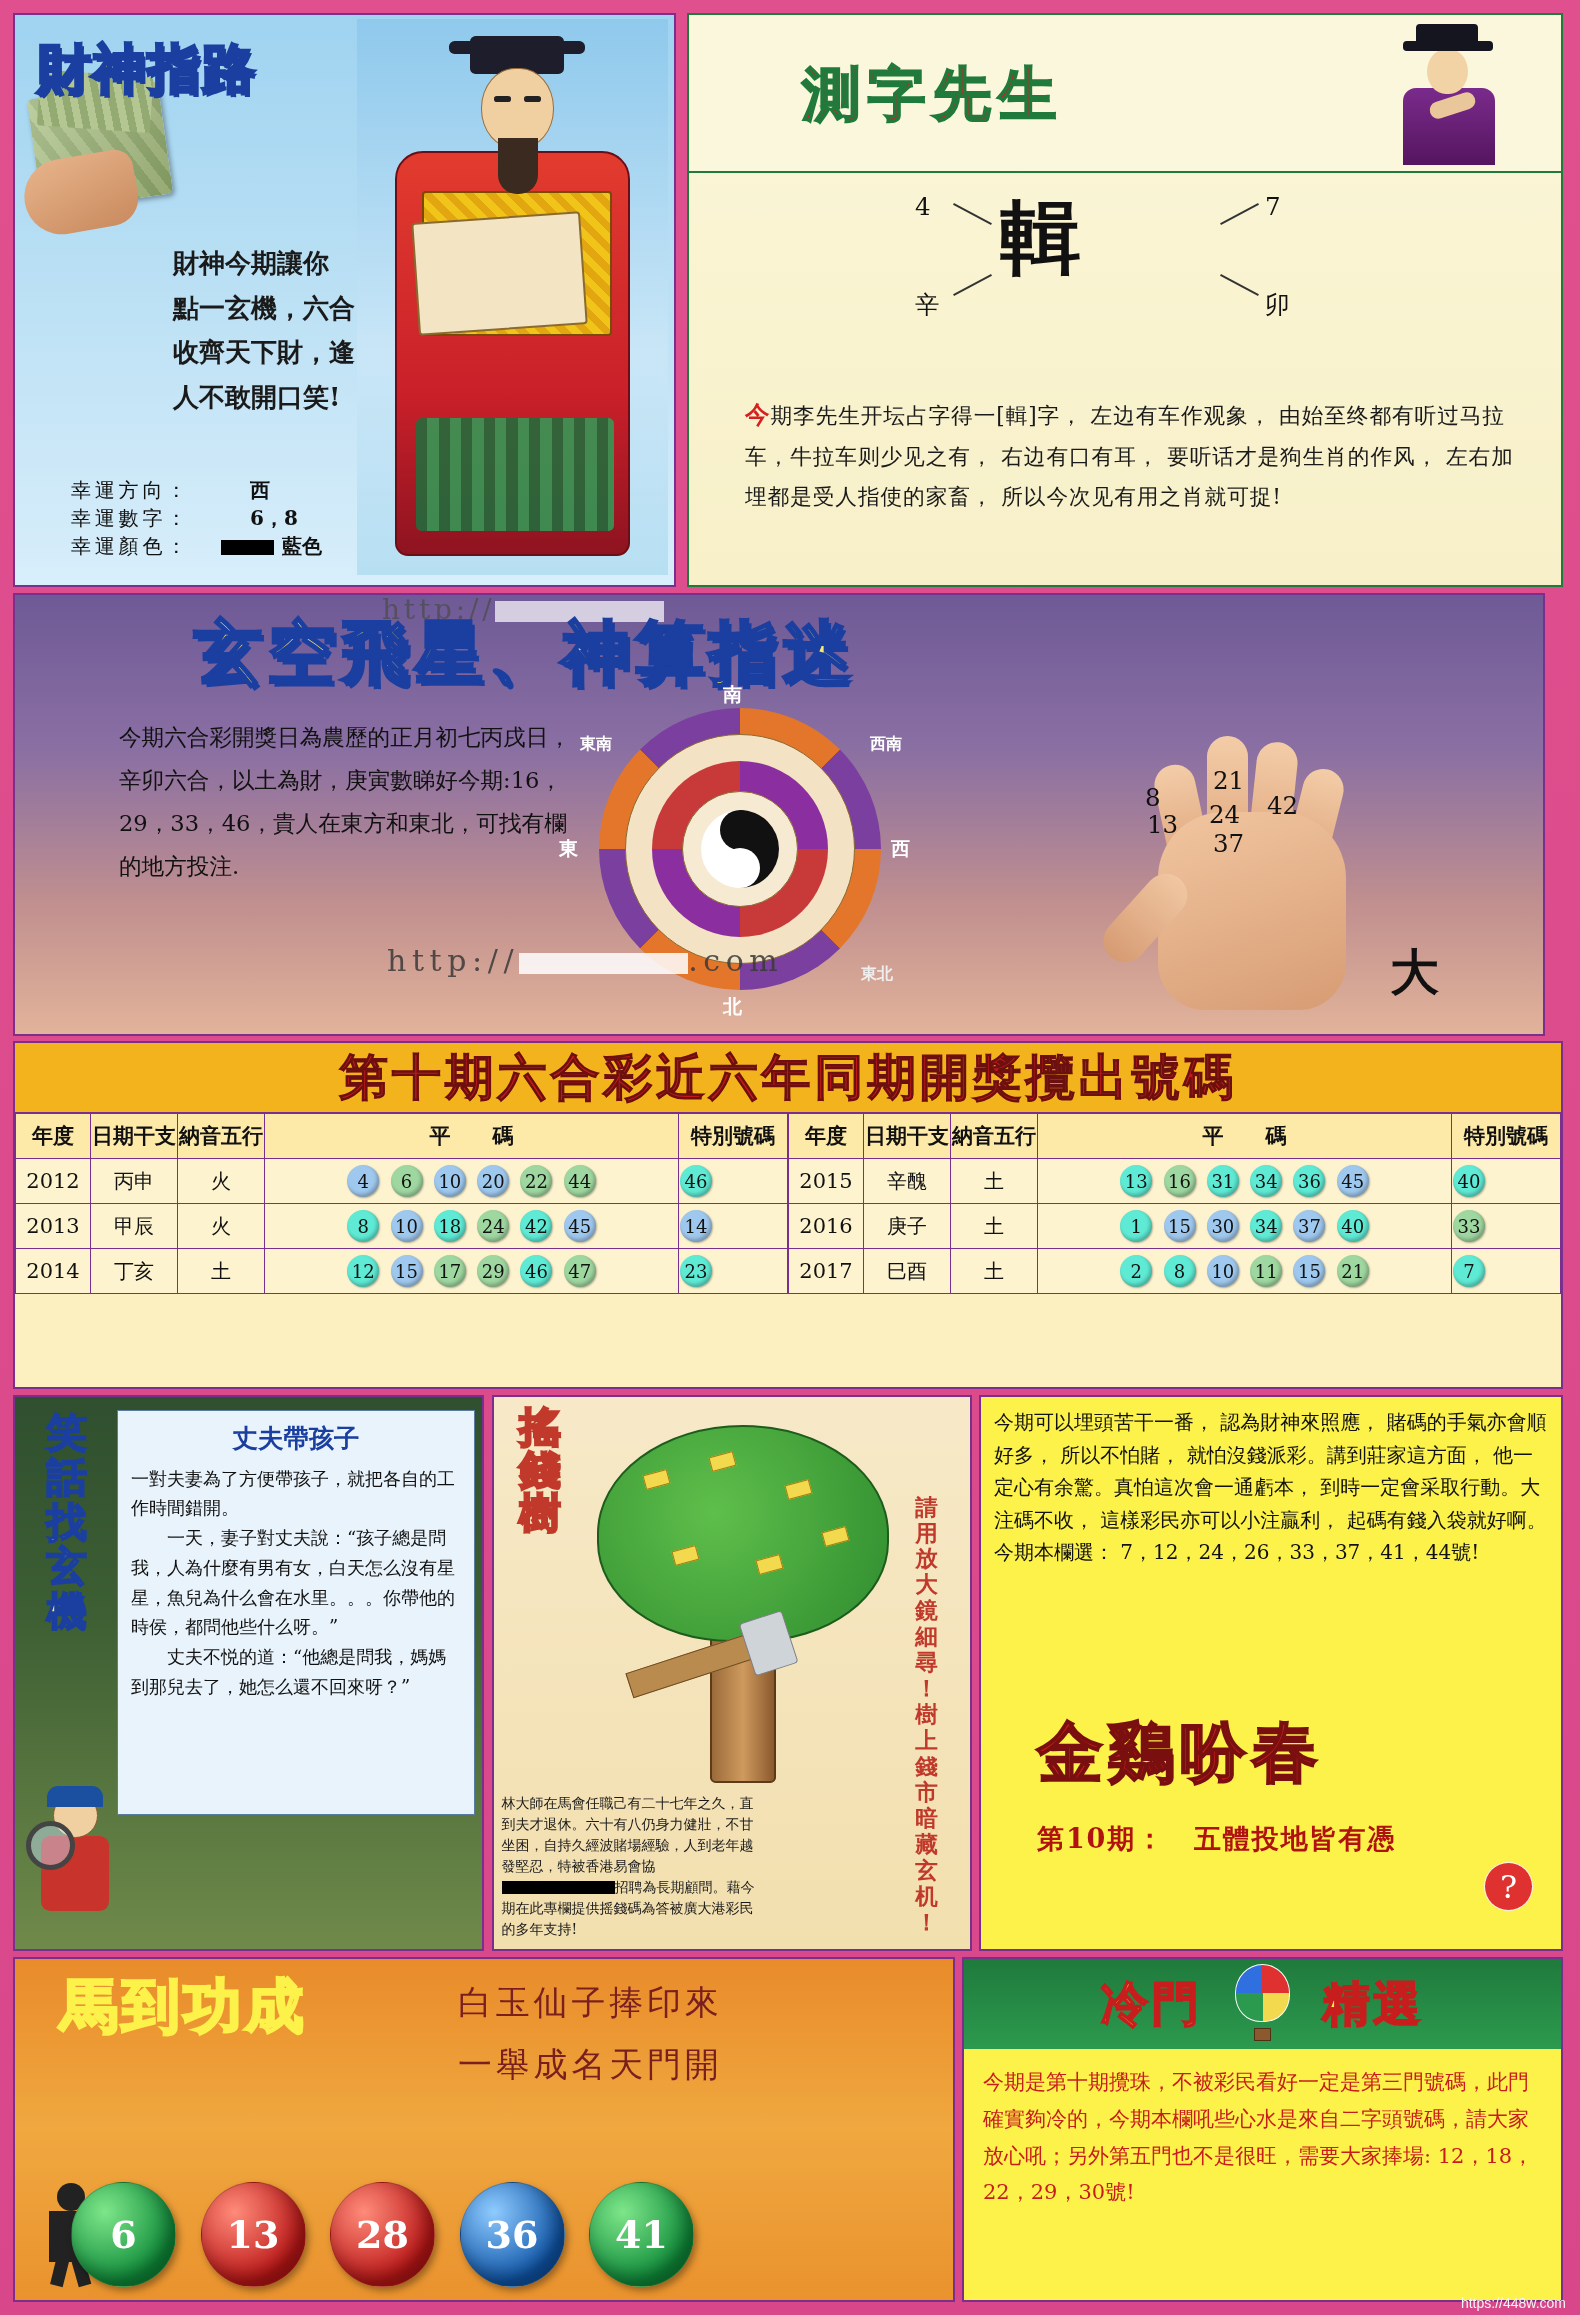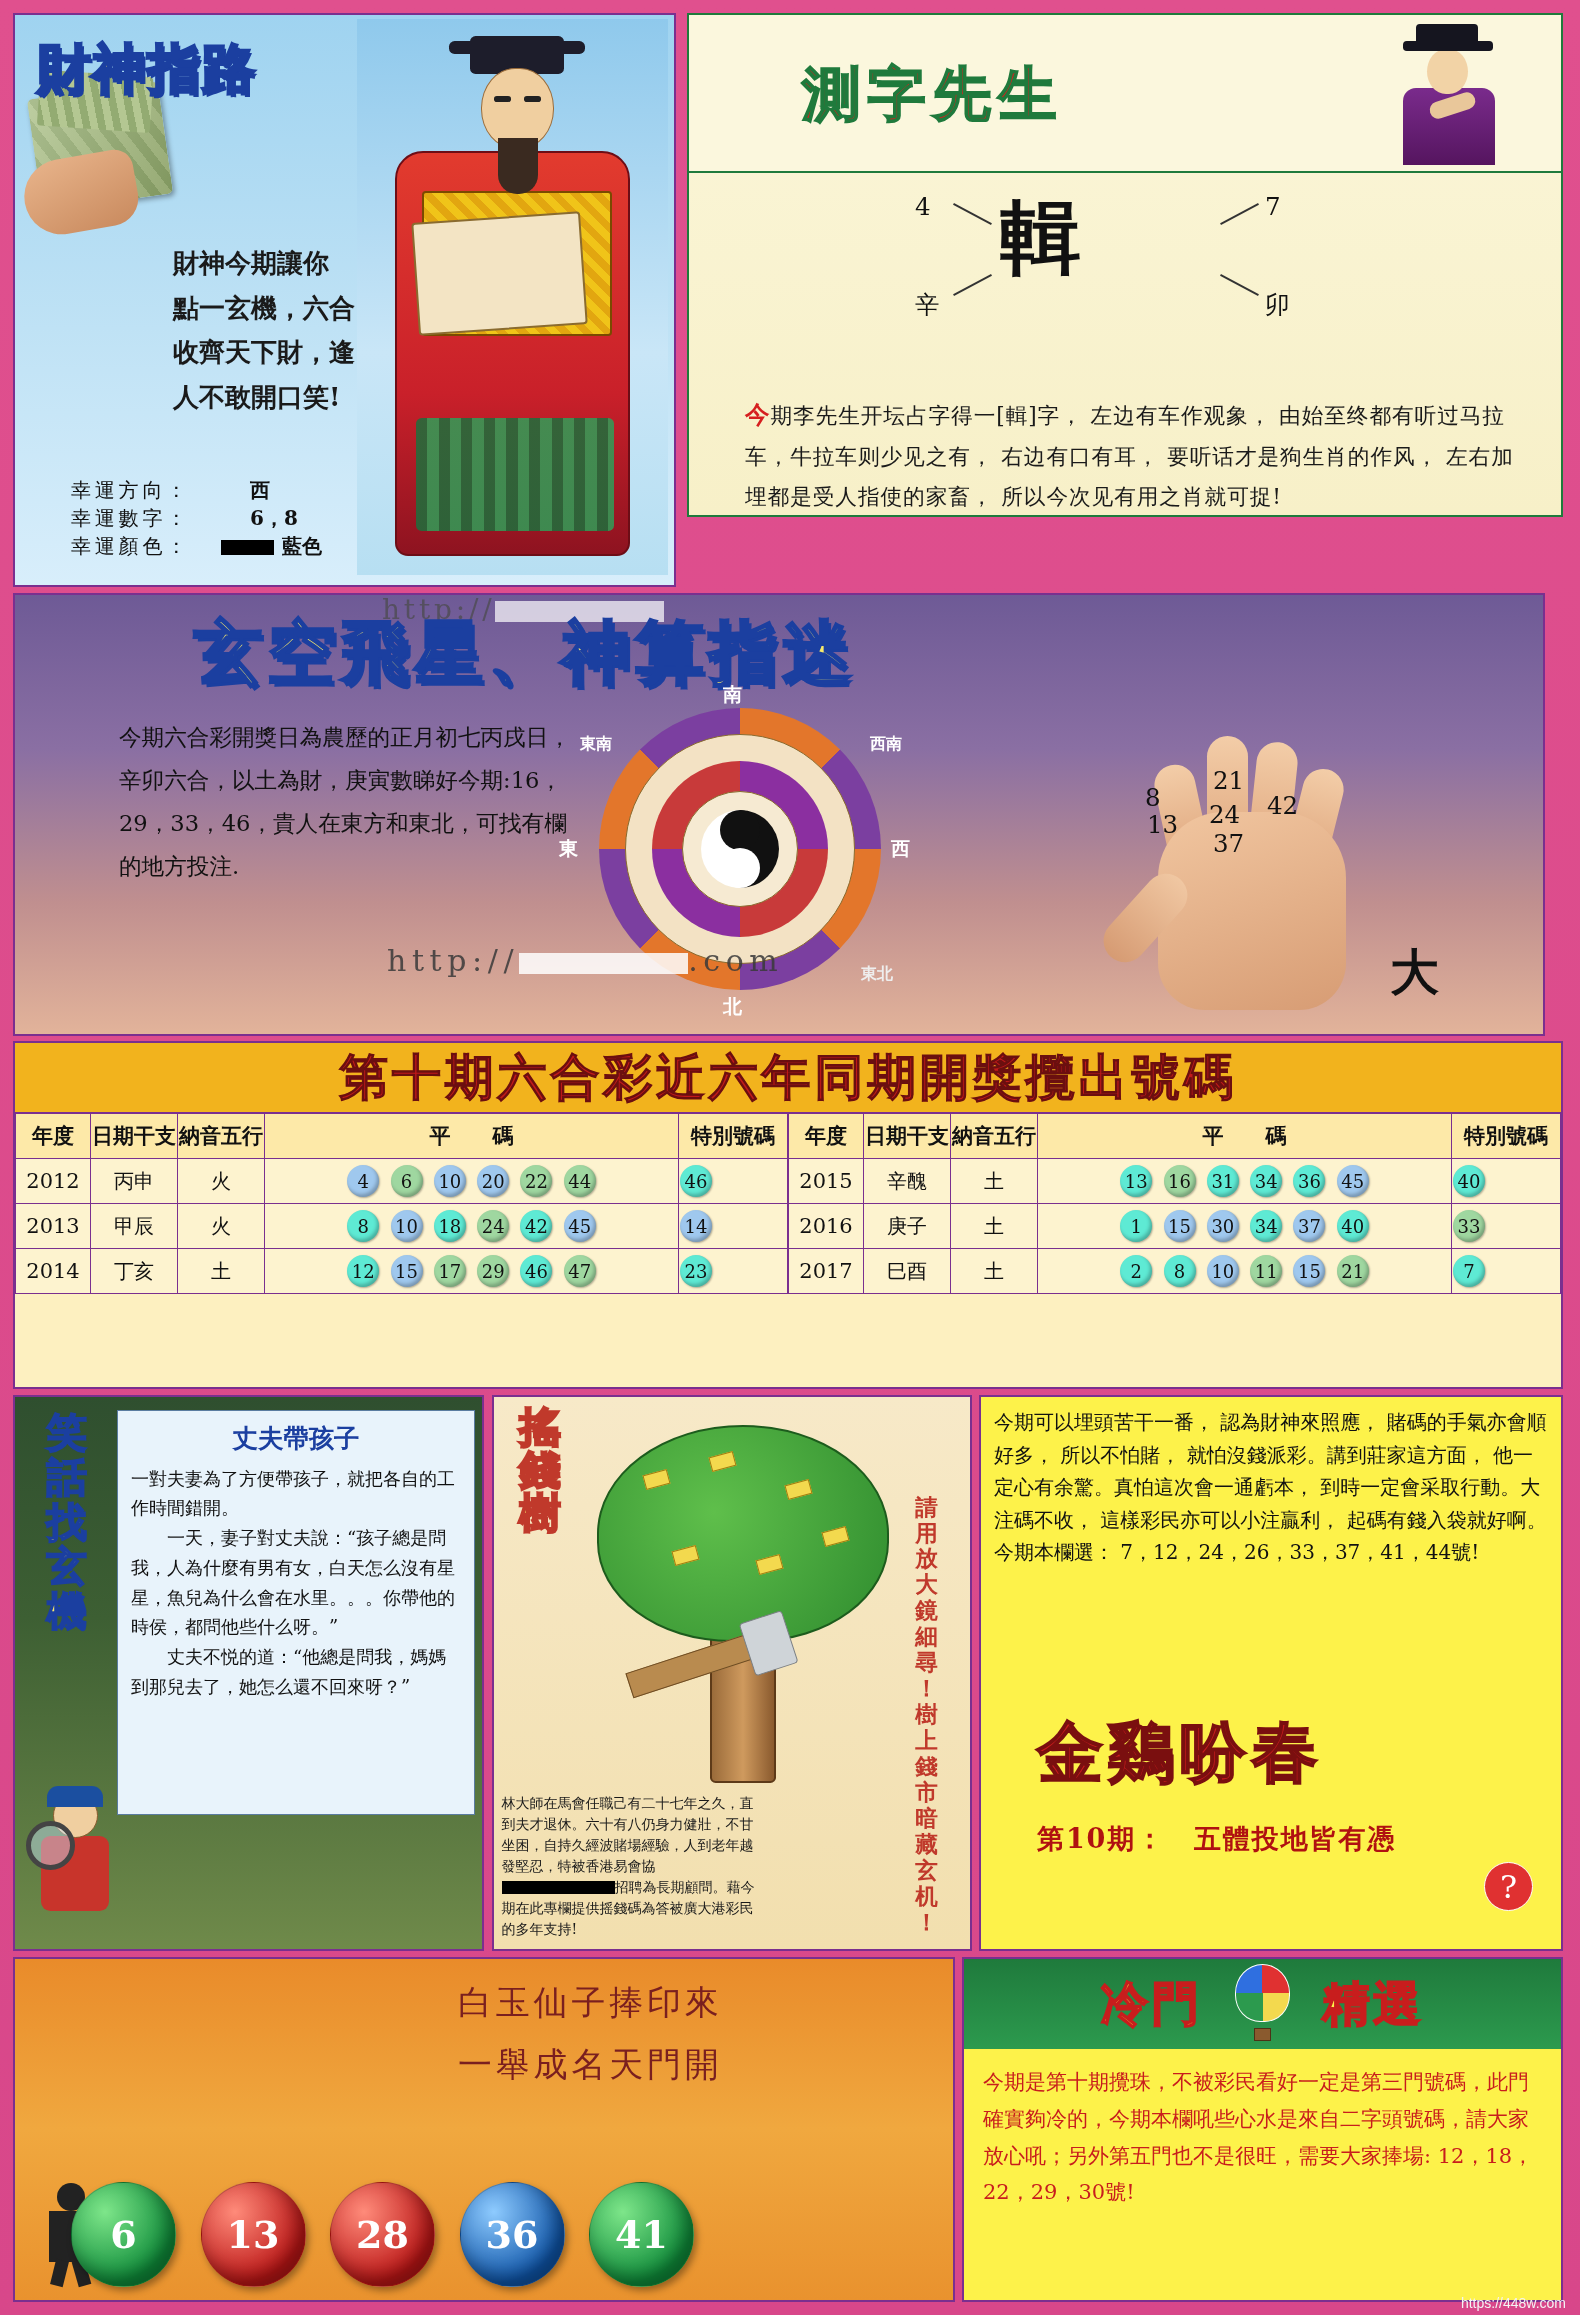--- a/index.html
+++ b/index.html
@@ -96,21 +96,21 @@
     border-radius:5.6px; opacity:.85;
   }
   .god .scroll{
     position:absolute; left:58px; top:198px; width:169px; height:113px;
     background:#f3e4c4; border:2.8px solid #8a6b2f; border-radius:3.8px;
     transform:rotate(-4deg);
   }
 
   
   #box-cezi {
-    left:687px; top:13px; width:876px; height:504px;
+    left:687px; top:13px; width:876px; height:574px;
     background:linear-gradient(180deg,#fbf6d9 0%, #f7f0c8 100%);
     border:2.8px solid #1f7a3c;
   }
   #cezi-header { position:absolute; left:0; top:0; width:100%; height:158px; background:#fbf7dd; border-bottom:2.8px solid #1f7a3c;}
   #cezi-title {
     position:absolute; left:113px; top:41px;
     font-family:"DejaVu Serif", serif; font-size:58px; font-weight:bold;
     color:#d61f1f; -webkit-text-stroke:1.9px #1f7a3c; letter-spacing:7.5px;
     white-space:nowrap;
   }
@@ -646,20 +646,21 @@
   </div>
 
   <div class="frame" id="box-gold">
     <div id="gold-text">今期可以埋頭苦干一番， 認為財神來照應， 賭碼的手氣亦會順好多， 所以不怕賭， 就怕沒錢派彩。講到莊家這方面， 他一定心有余驚。真怕這次會一通虧本， 到時一定會采取行動。大注碼不收， 這樣彩民亦可以小注贏利， 起碼有錢入袋就好啊。今期本欄選： 7，12，24，26，33，37，41，44號!</div>
     <div id="gold-big">金鷄吩春</div>
     <div id="gold-sub">第10期：　五體投地皆有憑</div>
     <div class="qmark">?</div>
   </div>
 
   <div class="frame" id="box-ma">
+    <div id="ma-title">馬到功成</div>
     <div id="ma-poem1">白玉仙子捧印來</div>
     <div id="ma-poem2">一舉成名天門開</div>
     <div class="runner">
       <div class="rh"></div>
         <div class="rb"></div>
         <div class="rl"></div>
         <div class="rl2"></div>
     </div>
     <div class="ma-balls" id="ma-balls">
         <div class="bigball bb-green">6</div>

